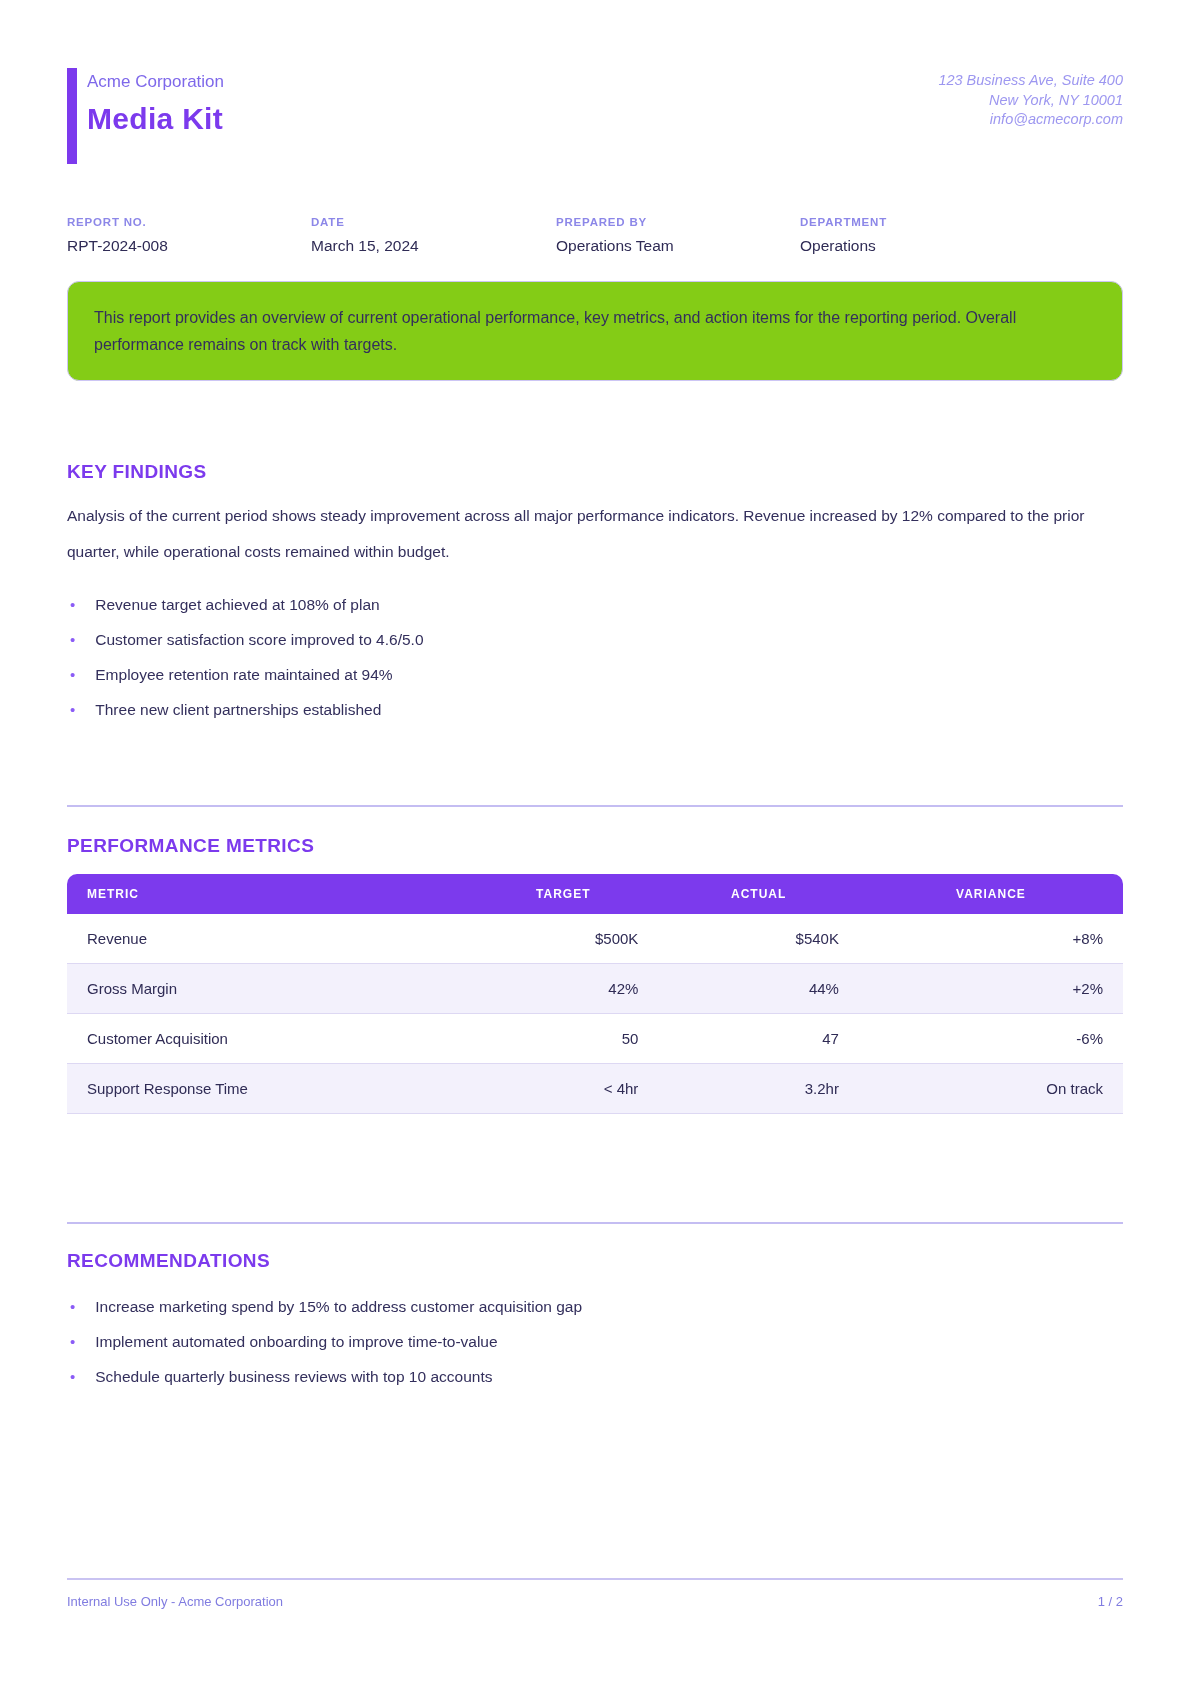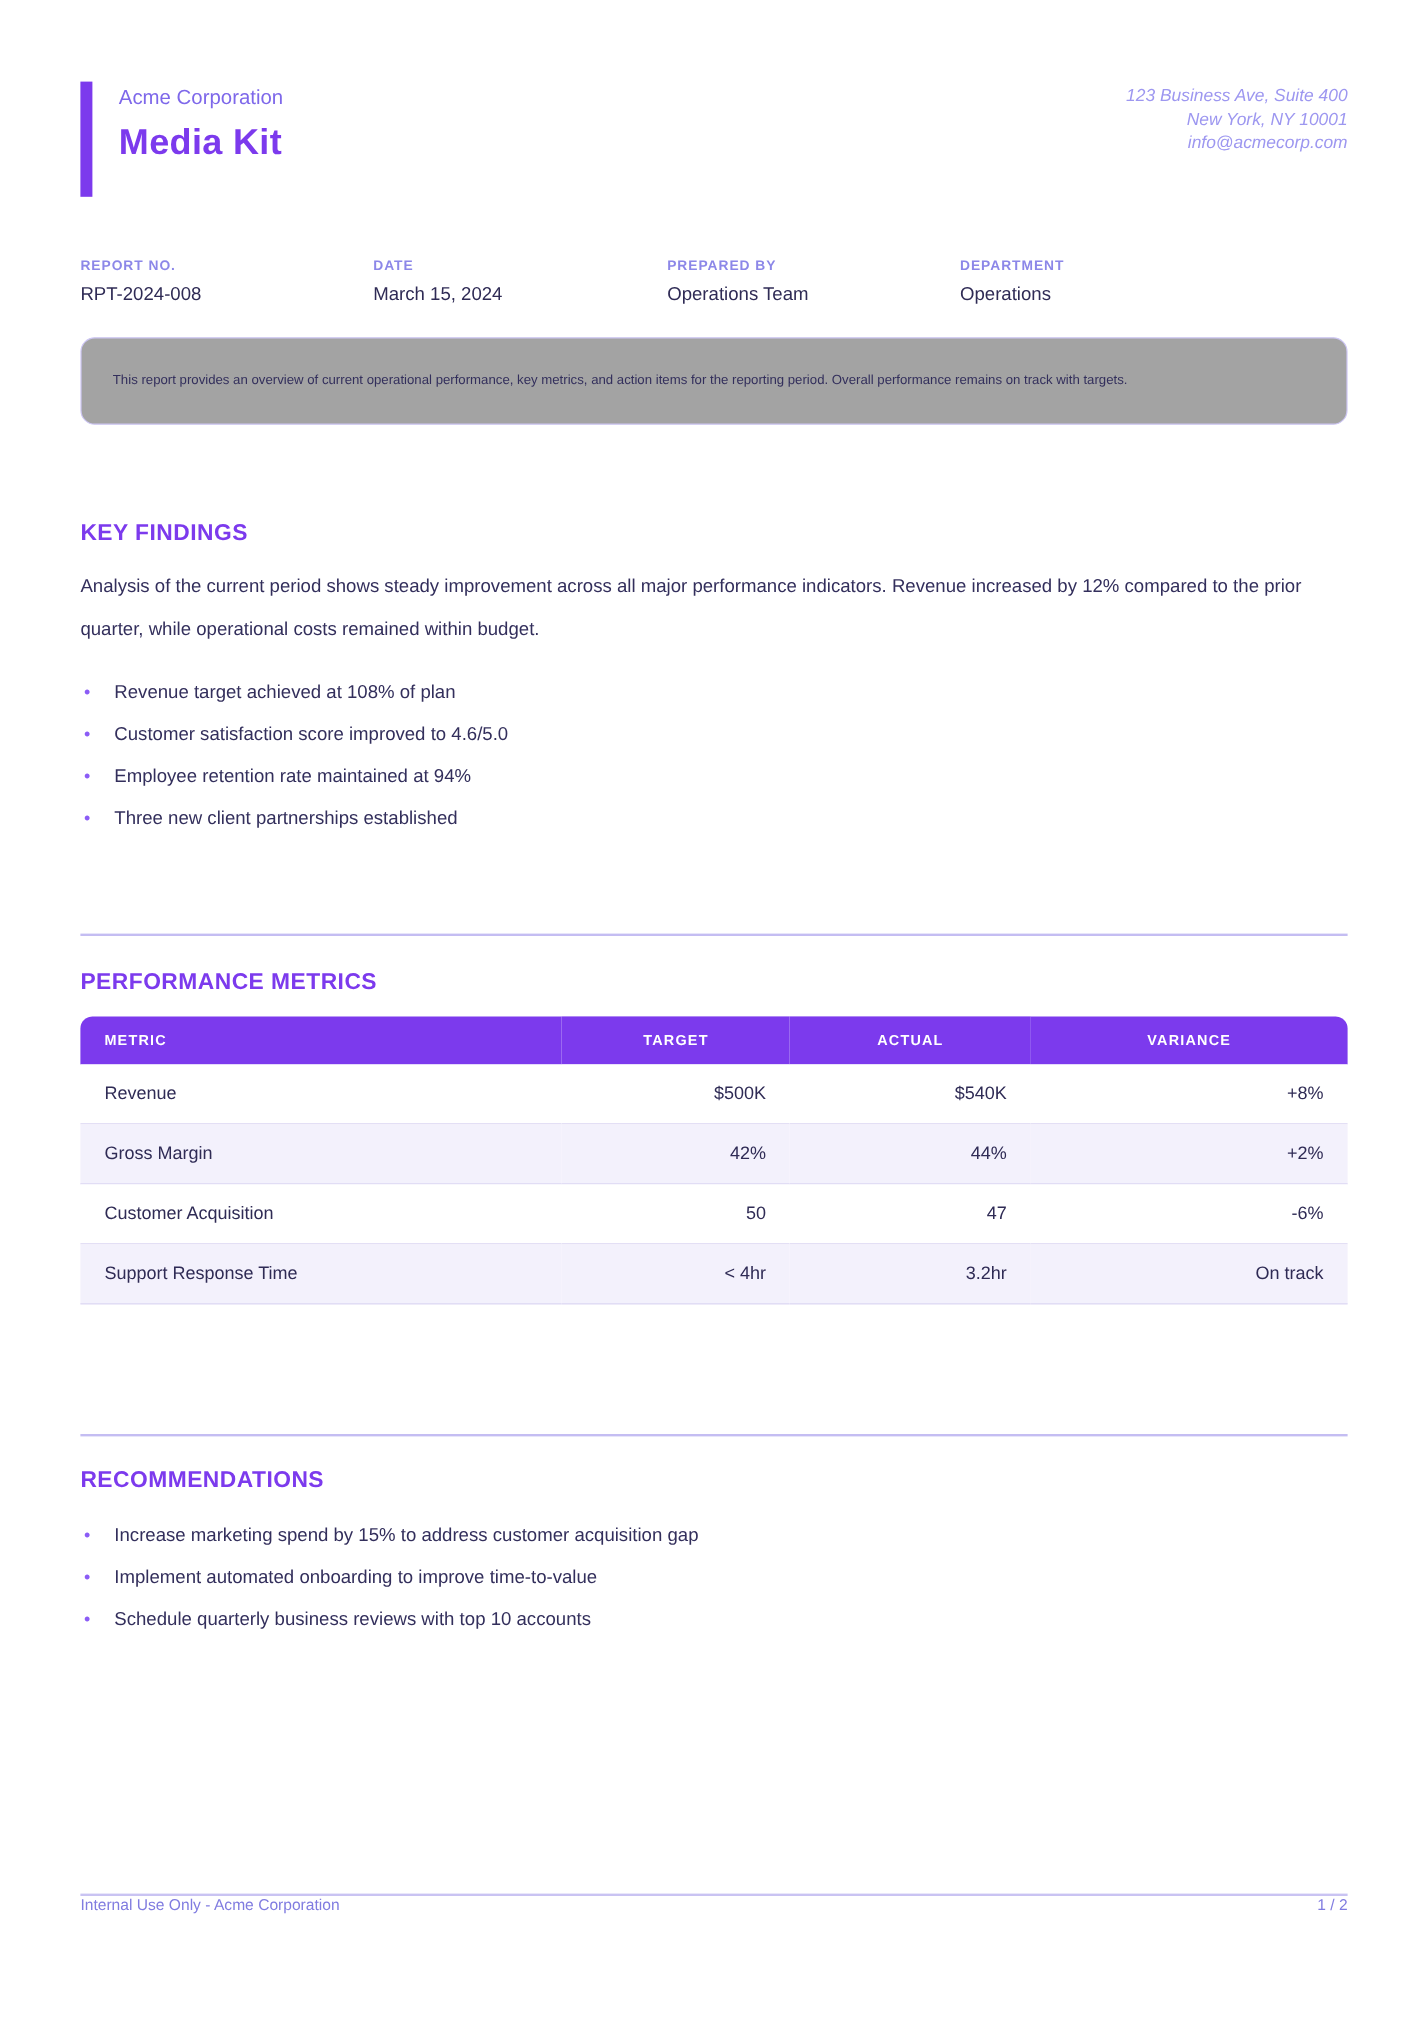--- a/index.html
+++ b/index.html
@@ -11,21 +11,21 @@
   }
   .page {
     position: relative;
     width: 1190px; height: 1683px;
     padding: 68px 67px 0 67px;
     overflow: hidden;
   }
 
   
   .header { display: flex; justify-content: space-between; align-items: flex-start; }
-  .brand { display: flex; gap: 22px; }
+  .brand { display: flex; gap: 10px; }
   .accent-bar { width: 10px; height: 96px; background: #7c3aed; flex: 0 0 auto; }
   .company { font-size: 17px; color: #7e68ea; margin-top: 4px; }
   .doc-title { font-size: 30px; font-weight: bold; color: #7c3aed; margin-top: 10px; letter-spacing: 0.3px; }
   .address { text-align: right; font-size: 14.5px; color: #9d97f0; line-height: 1.15; margin-top: 4px; font-style: italic; }
   .address div { margin-bottom: 3px; }
 
   
   .meta-row {
     margin-top: 52px;
     display: grid;
@@ -33,25 +33,25 @@
   }
   .meta-label {
     font-size: 11.5px; letter-spacing: 0.8px;
     color: #8c87e8; text-transform: uppercase; font-weight: bold;
   }
   .meta-value { margin-top: 9px; font-size: 15.5px; color: #2f2b55; }
 
   
   .summary-box {
     margin-top: 26px;
-    background: #a3a3a3;
+    background: #84cc16;
     border: 1.5px solid #cdc6f4;
     border-radius: 12px;
     padding: 22px 26px;
-    font-size: 11px; line-height: 27px; color: #332f5c;
+    font-size: 16px; line-height: 27px; color: #332f5c;
   }
 
   
   .section-heading {
     font-size: 19px; font-weight: bold; color: #7c3aed; letter-spacing: 0.4px;
   }
   .kf-heading { margin-top: 80px; }
   .intro { margin-top: 15px; font-size: 15.5px; line-height: 36px; color: #332f5c; }
 
   ul.bullets { list-style: none; margin-top: 24px; }
@@ -85,20 +85,21 @@
     text-align: right;
     background: #ffffff;
   }
   table.metrics td:first-child { text-align: left; }
   table.metrics tr:nth-child(even) td { background: #f3f1fc; }
 
   
   .footer {
     position: absolute; left: 67px; right: 67px; top: 1578px;
     border-top: 2px solid #c9c3f2;
+    padding-top: 14px;
     display: flex; justify-content: space-between;
     font-size: 13px; color: #807ce0;
   }
 </style>
 </head>
 <body>
 
 <div class="page">
 
   <div class="header">

